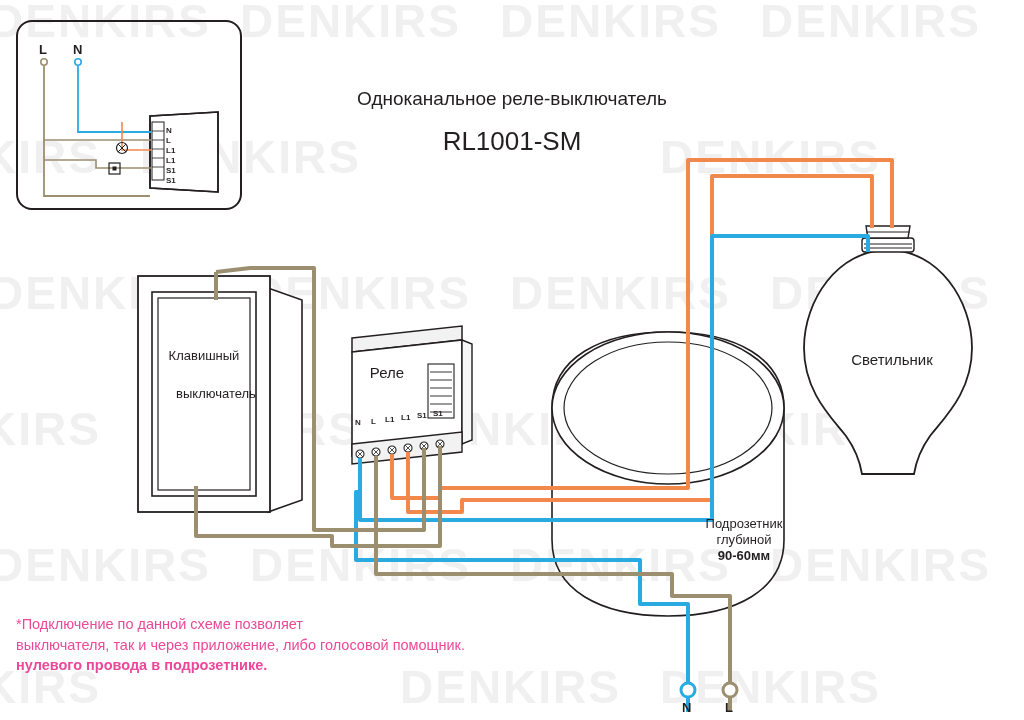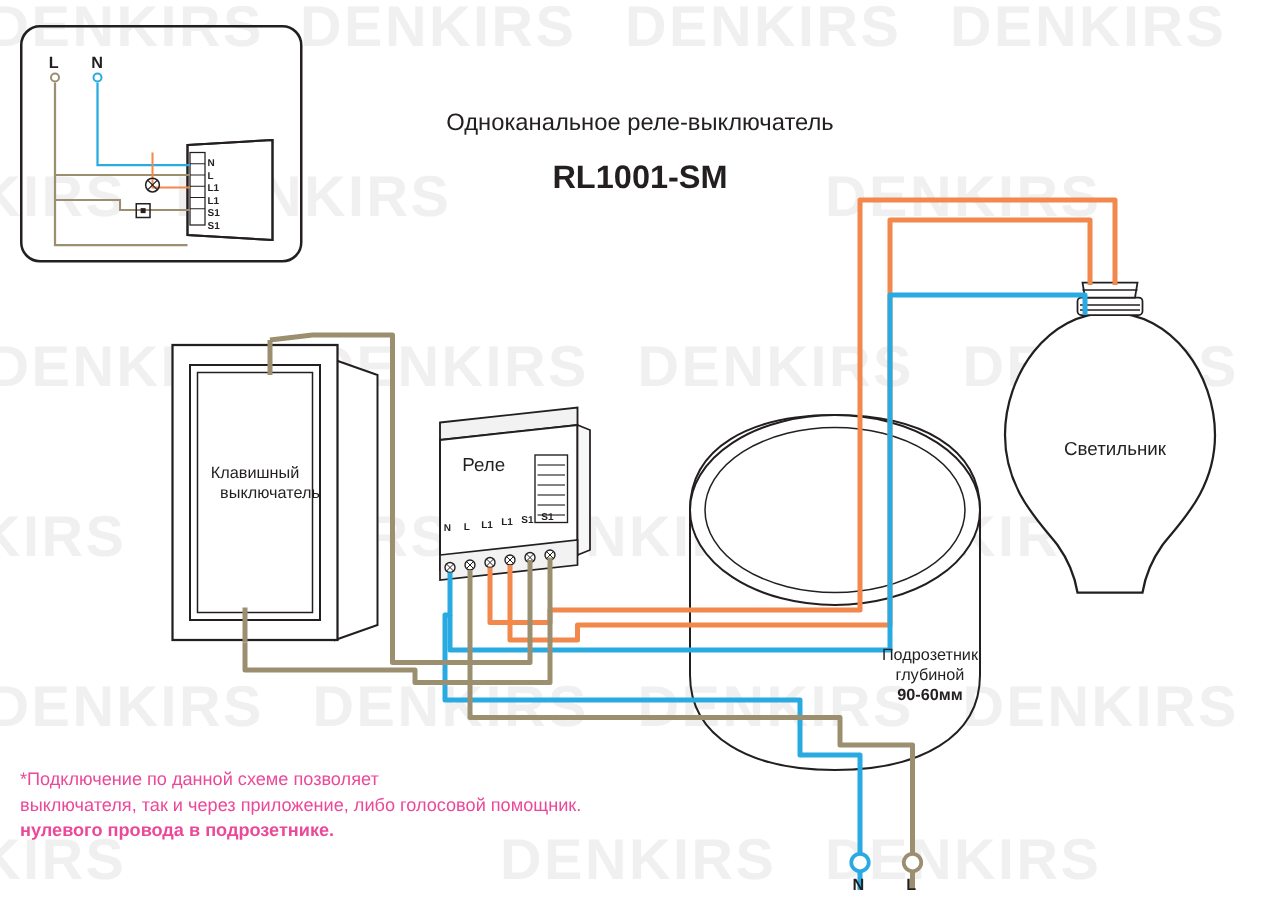--- a/index.html
+++ b/index.html
@@ -56,21 +56,21 @@
     font-size: 19px;
     color: #231f20;
   }
   .ttl3 {
     position: absolute;
     left: 256px;
     top: 126px;
     width: 512px;
     text-align: center;
     font-size: 26px;
-    font-weight: bold;
+    font-weight: normal;
     color: #231f20;
   }
   .lbl {
     position: absolute;
     font-size: 13px;
     line-height: 16px;
     color: #231f20;
     text-align: center;
   }
   .lbl.big { font-size: 15px; }
@@ -271,21 +271,21 @@
   <div class="nl" style="left:39px; top:42px;">L</div>
   <div class="nl" style="left:73px; top:42px;">N</div>
 
   <div class="termlbl" style="left:166px; top:126px;">N</div>
   <div class="termlbl" style="left:166px; top:136px;">L</div>
   <div class="termlbl" style="left:166px; top:146px;">L1</div>
   <div class="termlbl" style="left:166px; top:156px;">L1</div>
   <div class="termlbl" style="left:166px; top:166px;">S1</div>
   <div class="termlbl" style="left:166px; top:176px;">S1</div>
 
-  <div class="lbl" style="left:148px; top:370px; width:112px;">Клавишный</div>
+  <div class="lbl" style="left:148px; top:348px; width:112px;">Клавишный</div>
   <div class="lbl" style="left:160px; top:386px; width:112px;">выключатель</div>
 
   <div class="lbl big" style="left:352px; top:365px; width:70px;">Реле</div>
 
   <div class="termlbl" style="left:355px; top:418px;">N</div>
   <div class="termlbl" style="left:371px; top:417px;">L</div>
   <div class="termlbl" style="left:385px; top:415px;">L1</div>
   <div class="termlbl" style="left:401px; top:413px;">L1</div>
   <div class="termlbl" style="left:417px; top:411px;">S1</div>
   <div class="termlbl" style="left:433px; top:409px;">S1</div>

